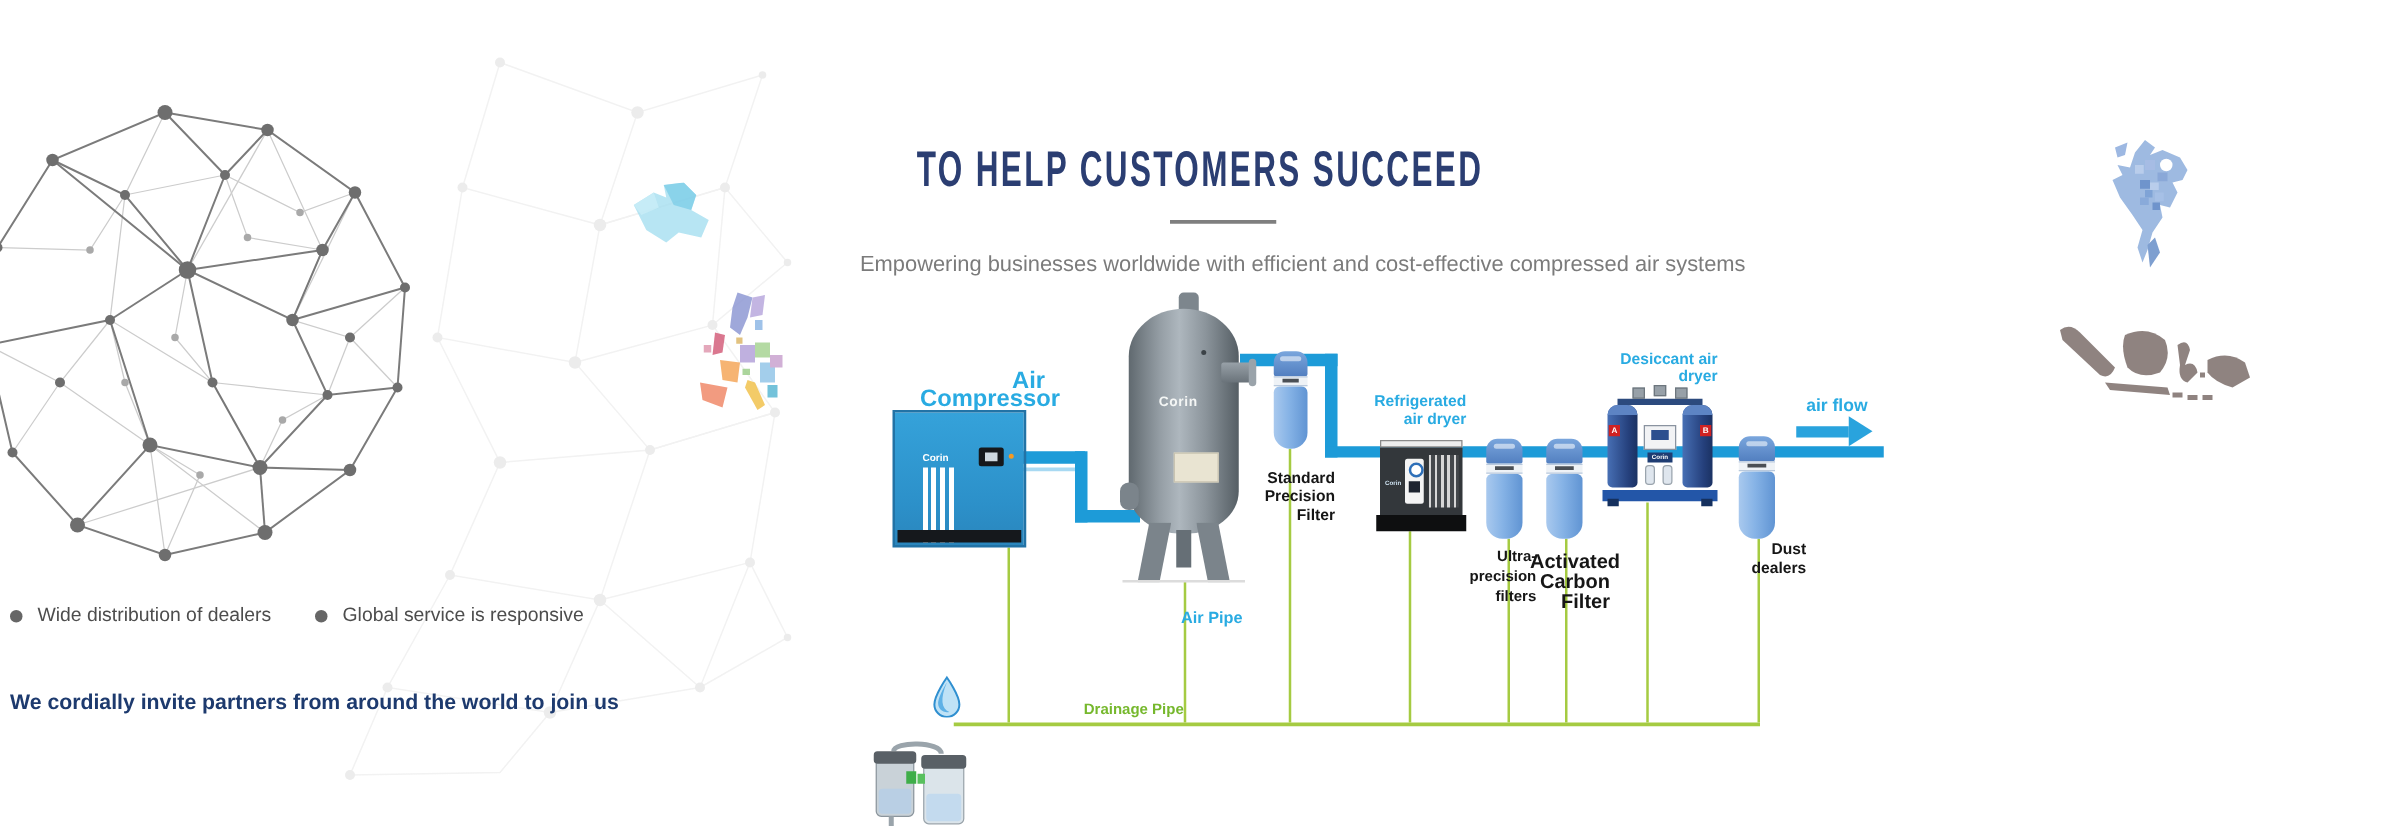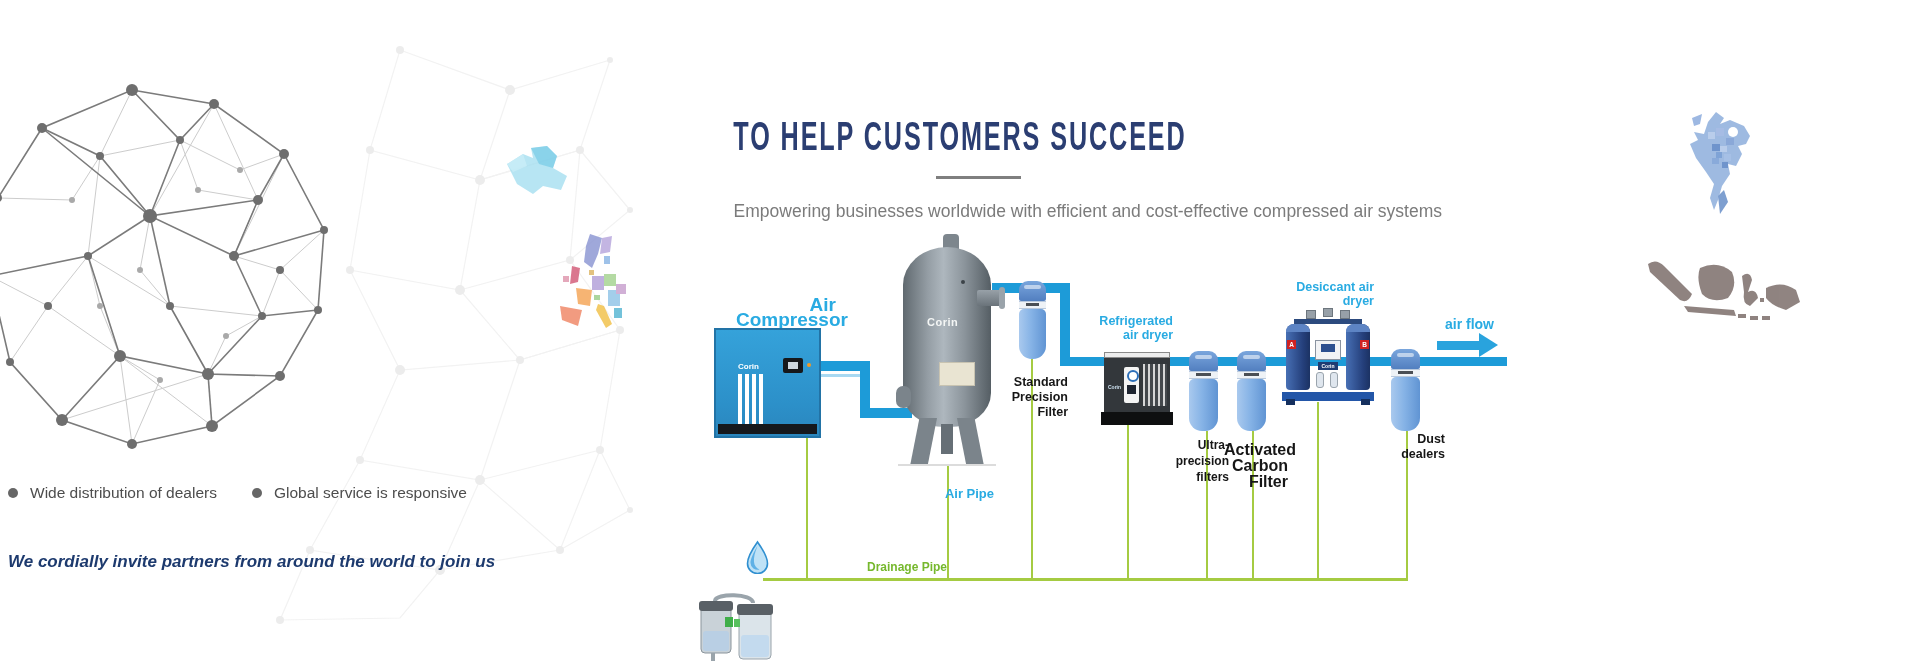--- a/index.html
+++ b/index.html
@@ -4,28 +4,28 @@
 <style>
   html,body{margin:0;padding:0;background:#fff;}
   #banner{position:relative;width:1920px;height:661px;background:#ffffff;overflow:hidden;
           font-family:"Liberation Sans", sans-serif;}
 
   
   .hero-title{position:absolute;left:560px;top:114px;width:800px;text-align:center;
     font-size:40px;font-weight:bold;color:#2b3e72;letter-spacing:3px;white-space:nowrap;
     transform:scaleX(.63);transform-origin:50% 50%;}
   .hero-divider{position:absolute;left:936px;top:176px;width:85px;height:3px;background:#7f7f7f;}
-  .hero-subtitle{position:absolute;left:688px;top:201px;width:754px;text-align:right;
+  .hero-subtitle{position:absolute;left:688px;top:201px;width:754px;text-align:left;
     font-size:17.5px;color:#7b7b7b;white-space:nowrap;}
 
   
   .bullet-row{position:absolute;top:484px;display:flex;align-items:center;}
   .bullet-dot{width:10px;height:10px;border-radius:50%;background:#666;margin-right:12px;flex:0 0 auto;}
   .bullet-label{font-size:15.5px;color:#4d4d4d;}
-  .invite-line{position:absolute;left:8px;top:552px;font-size:17px;font-weight:bold;font-style:italic;
+  .invite-line{position:absolute;left:8px;top:552px;font-size:17px;font-weight:bold;
     color:#1d3a6e;white-space:nowrap;}
 
   
   .lbl{position:absolute;font-weight:bold;text-align:right;white-space:pre-line;line-height:15px;}
   .lbl-cyan{color:#29abe2;}
   .lbl-dark{color:#161616;}
   .lbl-green{color:#76b82d;}
 
   
   .pipe{position:absolute;background:#1d9bd8;}

